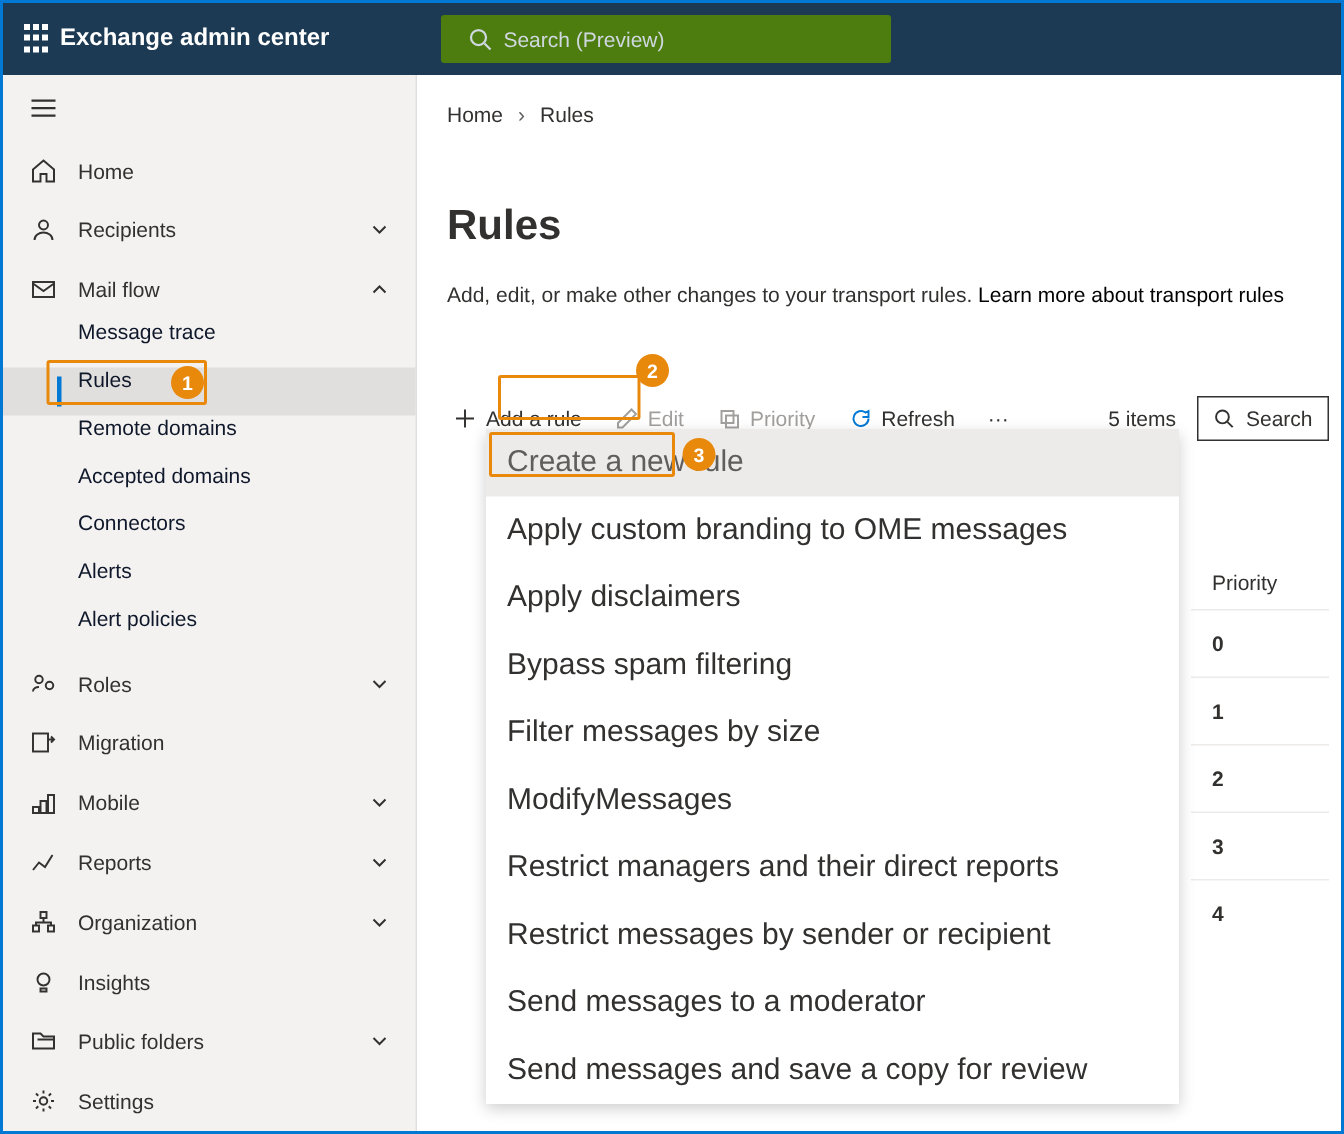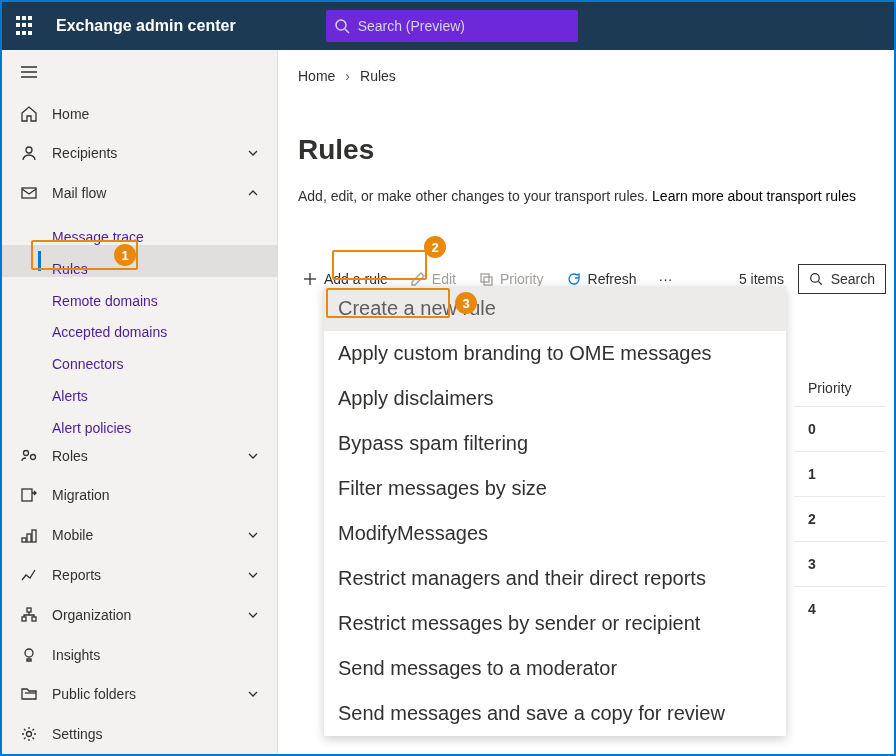--- a/index.html
+++ b/index.html
@@ -1,35 +1,35 @@
 <!DOCTYPE html>
 <html><head>
 <meta charset="utf-8">
 <style>
   * { box-sizing: border-box; margin: 0; padding: 0; }
   body { font-family: "Segoe UI", -apple-system, sans-serif; font-size: 14px; color: #323130; background: #fff; width: 896px; height: 756px; overflow: hidden; border: 2px solid #0078d4; }
   
-  .topbar { height: 48px; background: #1d3a54; display: flex; align-items: center; padding: 0 14px; gap: 20px; }
+  .topbar { height: 48px; background: #1d3a54; display: flex; align-items: center; padding: 0 14px; gap: 4px; }
   .waffle { width: 20px; height: 20px; color: #fff; display: flex; flex-wrap: wrap; gap: 2px; }
   .waffle span { width: 4px; height: 4px; background: #fff; }
   .topbar-title { color: #fff; font-size: 16px; font-weight: 600; }
-  .search-wrap { margin-left: 70px; width: 252px; height: 32px; background: #6d28d9; display: flex; align-items: center; padding: 0 8px; gap: 8px; border-radius: 2px; }
+  .search-wrap { margin-left: 70px; width: 300px; height: 32px; background: #4d7c0f; display: flex; align-items: center; padding: 0 18px; gap: 8px; border-radius: 2px; }
   .search-wrap svg { width: 16px; height: 16px; }
   .search-wrap span { color: #cfd8df; font-size: 14px; }
   
   .body-row { display: flex; height: calc(100% - 48px); }
   
   .sidebar { width: 276px; background: #f3f2f1; border-right: 1px solid #e1dfdd; display: flex; flex-direction: column; }
   .hamburger { height: 44px; display: flex; align-items: center; padding: 0 18px; }
   .hamburger svg { width: 18px; height: 18px; }
   .nav-item { height: 40px; display: flex; align-items: center; padding: 0 18px; gap: 14px; cursor: pointer; color: #323130; position: relative; }
   .nav-item .label { flex: 1; }
   .nav-item svg.ico { width: 18px; height: 18px; flex-shrink: 0; }
   .nav-item svg.chev { width: 12px; height: 12px; }
-  .nav-sub { padding-left: 50px; height: 32px; display: flex; align-items: flex-end; cursor: pointer; color: #4c1d95; position: relative; }
+  .nav-sub { padding-left: 50px; height: 32px; display: flex; align-items: flex-start; cursor: pointer; color: #0f172a; position: relative; }
   .nav-sub.active { background: #e1dfdd; }
   .nav-sub.active::before { content: ""; position: absolute; left: 36px; top: 6px; bottom: 6px; width: 3px; background: #0078d4; }
   
   .main { flex: 1; padding: 18px 8px 0 20px; position: relative; overflow: hidden; }
   .breadcrumb { display: flex; align-items: center; gap: 10px; font-size: 14px; color: #323130; }
   .breadcrumb .sep { color: #605e5c; }
   .page-title { font-size: 28px; font-weight: 600; margin-top: 50px; }
   .page-desc { margin-top: 22px; font-size: 14px; color: #323130; }
   .page-desc a { color: #000000; text-decoration: none; }
   

